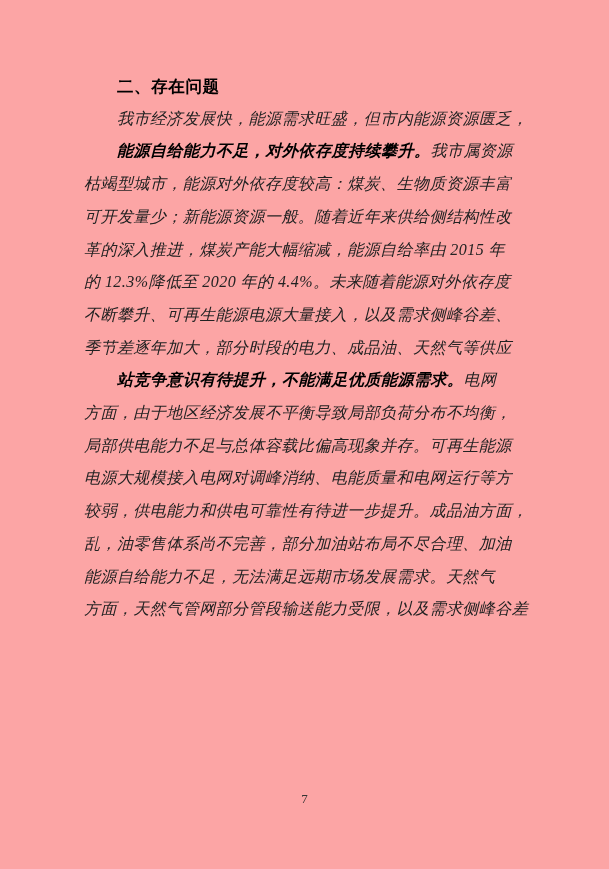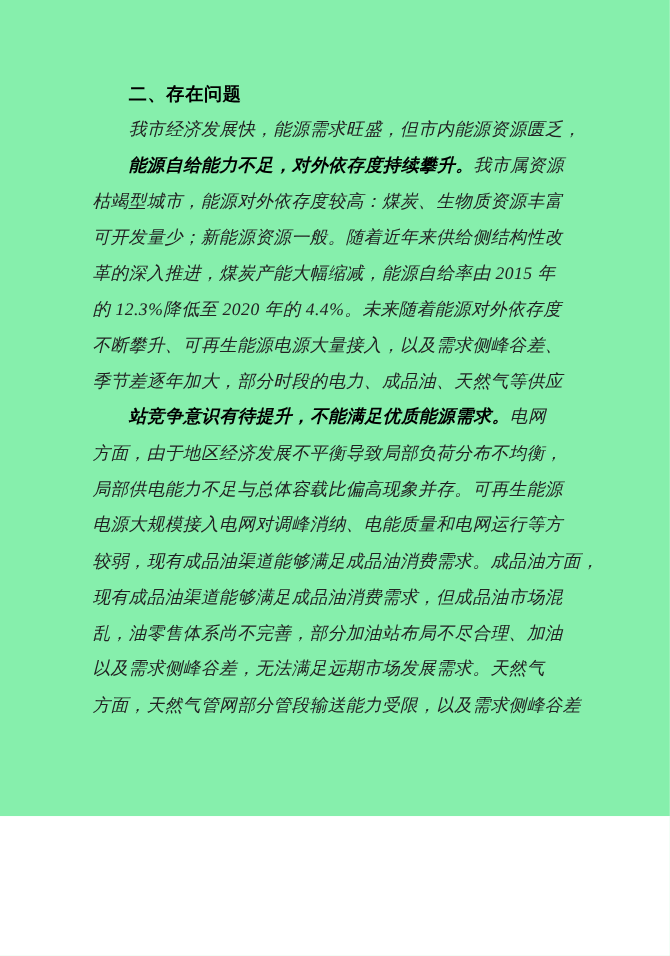--- a/index.html
+++ b/index.html
@@ -3,22 +3,22 @@
 <meta charset="utf-8">
 <style>
   html, body {
     margin: 0;
     padding: 0;
     background: #ffffff;
   }
   .page {
     position: relative;
     width: 609px;
-    height: 742px;
-    background: #86efac;
+    height: 869px;
+    background: #fca5a5;
     overflow: hidden;
     font-family: "Liberation Serif", "DejaVu Serif", serif;
   }
   .content {
     position: absolute;
     left: 84px;
     top: 70px;
     width: 450px;
   }
   .line {
@@ -73,21 +73,20 @@
         <div class="line">枯竭型城市，能源对外依存度较高：煤炭、生物质资源丰富</div>
         <div class="line">可开发量少；新能源资源一般。随着近年来供给侧结构性改</div>
         <div class="line">革的深入推进，煤炭产能大幅缩减，能源自给率由 2015 年</div>
         <div class="line">的 12.3%降低至 2020 年的 4.4%。未来随着能源对外依存度</div>
         <div class="line">不断攀升、可再生能源电源大量接入，以及需求侧峰谷差、</div>
         <div class="line">季节差逐年加大，部分时段的电力、成品油、天然气等供应</div>
         <div class="line indent"><strong>站竞争意识有待提升，不能满足优质能源需求。</strong>电网</div>
         <div class="line">方面，由于地区经济发展不平衡导致局部负荷分布不均衡，</div>
         <div class="line">局部供电能力不足与总体容载比偏高现象并存。可再生能源</div>
         <div class="line">电源大规模接入电网对调峰消纳、电能质量和电网运行等方</div>
-        <div class="line">较弱，现有成品油渠道能够满足成品油消费需求。成品油方面，</div>
-        <div class="line">现有成品油渠道能够满足成品油消费需求，但成品油市场混</div>
+        <div class="line">较弱，供电能力和供电可靠性有待进一步提升。成品油方面，</div>
         <div class="line">乱，油零售体系尚不完善，部分加油站布局不尽合理、加油</div>
-        <div class="line">以及需求侧峰谷差，无法满足远期市场发展需求。天然气</div>
+        <div class="line">能源自给能力不足，无法满足远期市场发展需求。天然气</div>
         <div class="line">方面，天然气管网部分管段输送能力受限，以及需求侧峰谷差</div>
       </div>
   </div>
   <div class="pageno">7</div>
 </div>
 
 </body></html>

